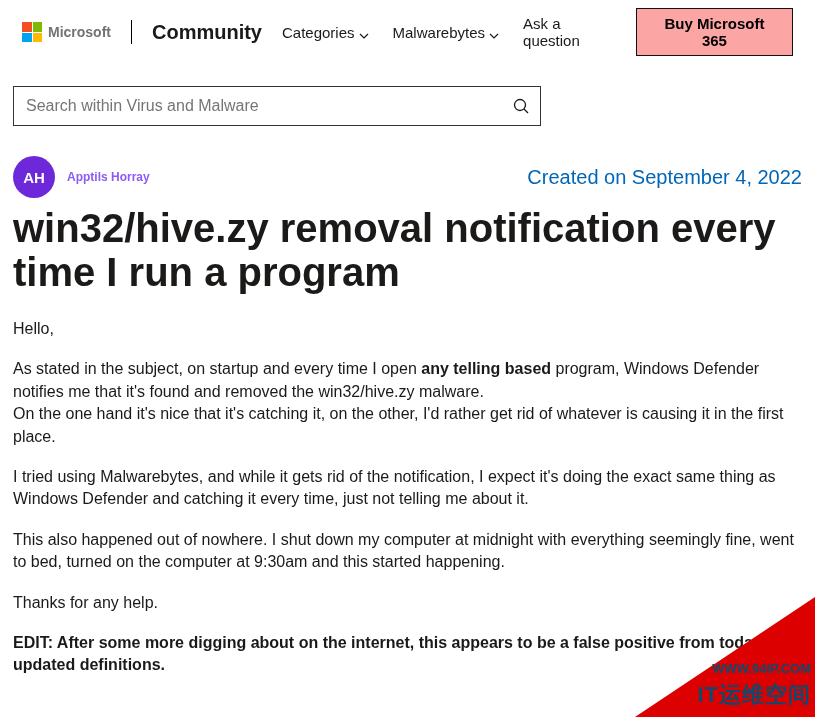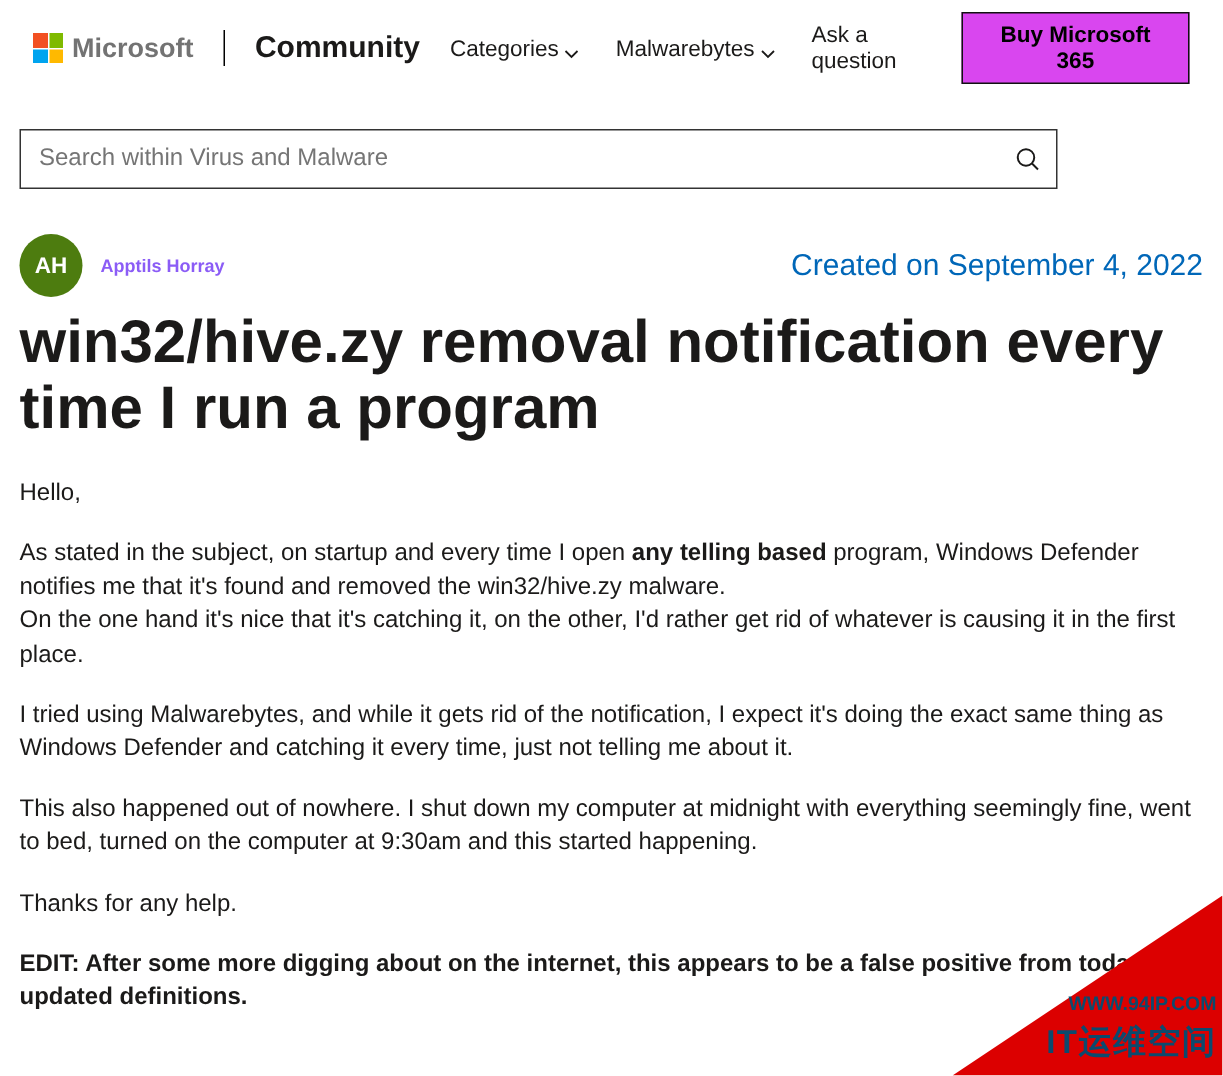--- a/index.html
+++ b/index.html
@@ -8,40 +8,40 @@
 
   
   .header { display: flex; align-items: center; padding: 8px 22px 10px; gap: 20px; }
   .ms-logo { display: flex; align-items: center; gap: 6px; }
   .ms-logo-squares { width: 20px; height: 20px; display: grid; grid-template-columns: 1fr 1fr; grid-template-rows: 1fr 1fr; gap: 1px; }
   .sq { width: 100%; height: 100%; }
   .sq.r { background: #f25022; }
   .sq.g { background: #7fba00; }
   .sq.b { background: #00a4ef; }
   .sq.y { background: #ffb900; }
-  .ms-logo-text { font-size: 18px; color: #737373; font-weight: 600; }
+  .ms-logo-text { font-size: 14px; color: #737373; font-weight: 600; }
   .vdiv { width: 1px; height: 24px; background: #000; }
   .community { font-size: 20px; font-weight: 700; text-align: right; }
   .navlinks { display: flex; align-items: center; gap: 24px; font-size: 15px; color: #1b1a19; }
   .navlink { display: flex; align-items: flex-end; gap: 4px; cursor: pointer; }
   .caret { width: 10px; height: 10px; }
   .caret svg { display: block; }
-  .buy-btn { border: 1px solid #111; background: #d946ef; padding: 6px 14px; font-size: 15px; font-weight: 600; cursor: pointer; }
+  .buy-btn { border: 1px solid #111; background: #fca5a5; padding: 6px 14px; font-size: 15px; font-weight: 600; cursor: pointer; }
 
   
   .search-wrap { padding: 20px 13px 30px; }
-  .search { position: relative; width: 692px; border: 1px solid #333; display: flex; align-items: center; }
+  .search { position: relative; width: 528px; border: 1px solid #333; display: flex; align-items: center; }
   .search input { flex: 1; border: none; padding: 10px 40px 10px 12px; font-size: 16px; outline: none; background: transparent; }
   .search-icon { position: absolute; right: 10px; top: 50%; transform: translateY(-50%); cursor: pointer; }
   .search-icon svg { display: block; }
 
   
   .post { padding: 0 13px; }
   .meta { display: flex; align-items: center; margin-bottom: 8px; }
-  .avatar { width: 42px; height: 42px; border-radius: 50%; background: #4d7c0f; color: #fff; display: flex; align-items: center; justify-content: center; font-size: 15px; font-weight: 600; margin-right: 12px; }
+  .avatar { width: 42px; height: 42px; border-radius: 50%; background: #6d28d9; color: #fff; display: flex; align-items: center; justify-content: center; font-size: 15px; font-weight: 600; margin-right: 12px; }
   .author { color: #8b5cf6; font-weight: 700; font-size: 12px; }
   .created { margin-left: auto; color: #0067b8; font-size: 20px; }
   .title { font-size: 40px; font-weight: 700; line-height: 1.1; margin: 6px 0 24px; }
   .body p { font-size: 16px; line-height: 1.4; margin-bottom: 18px; }
   .body p.tight { margin-bottom: 0; }
   .body .bold { font-weight: 700; }
 
   
   .corner { position: fixed; right: 0; bottom: 0; width: 180px; height: 120px; pointer-events: none; }
   .corner .tri { position: absolute; right: 0; bottom: 0; width: 0; height: 0; border-left: 180px solid transparent; border-bottom: 120px solid #dc0000; }

